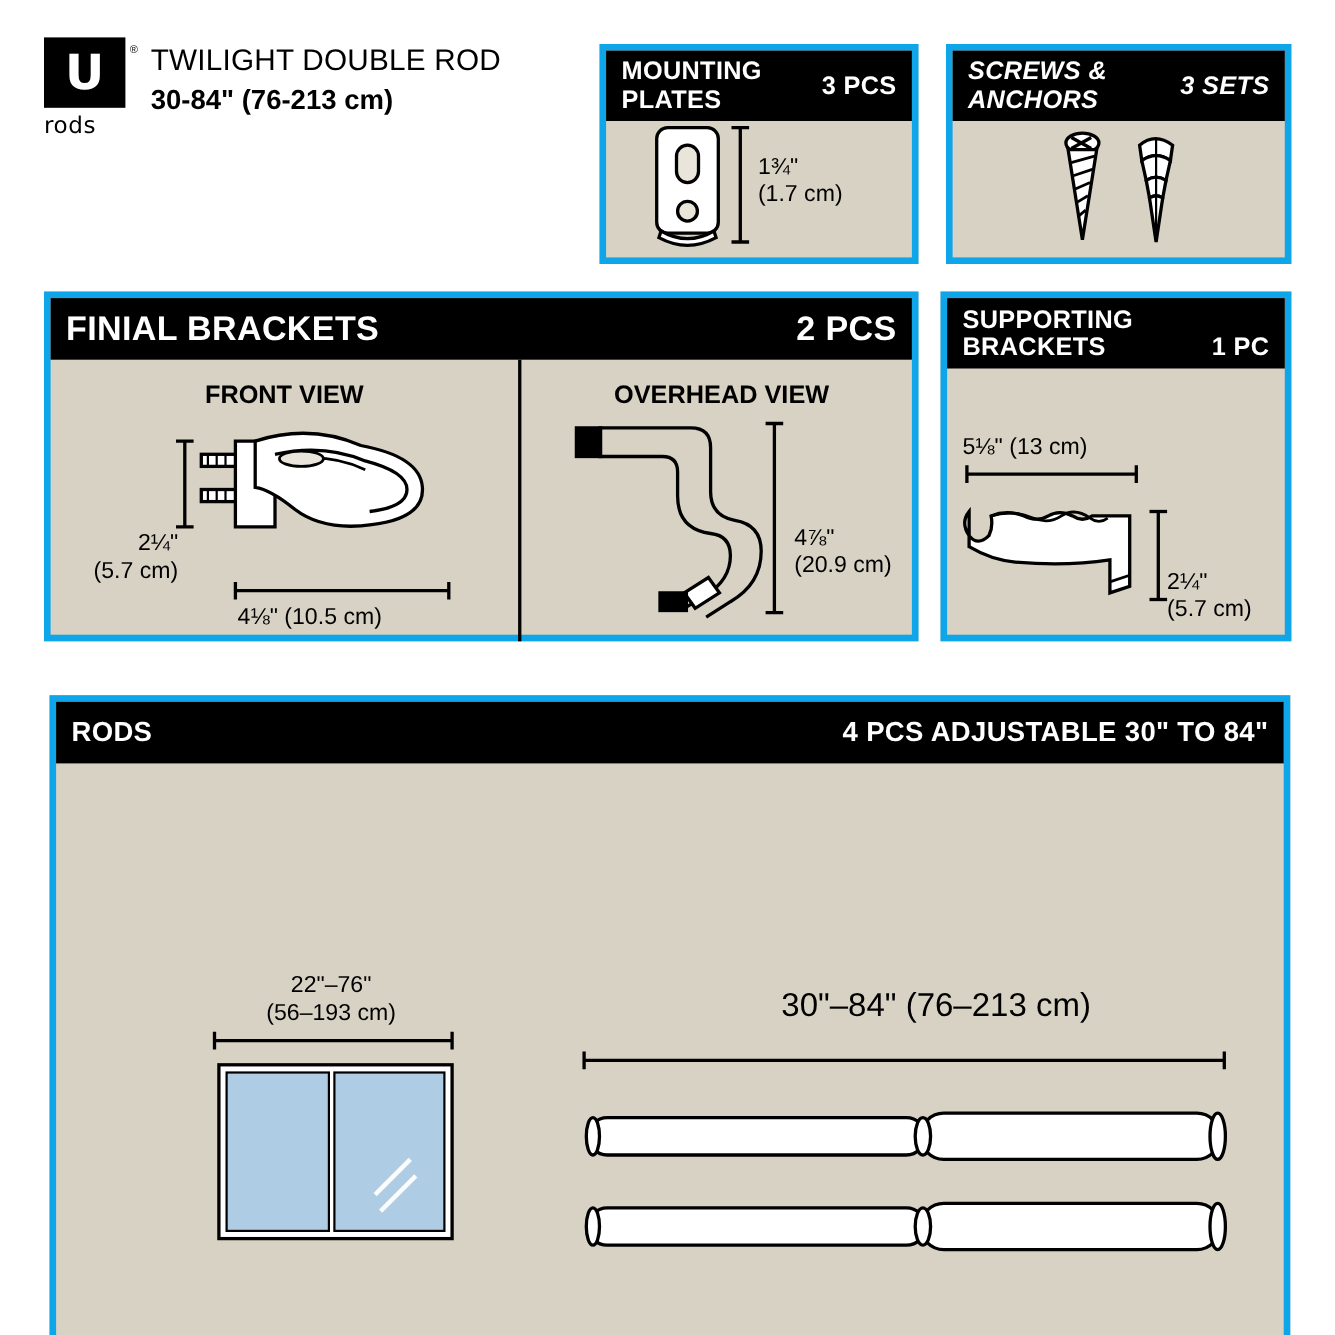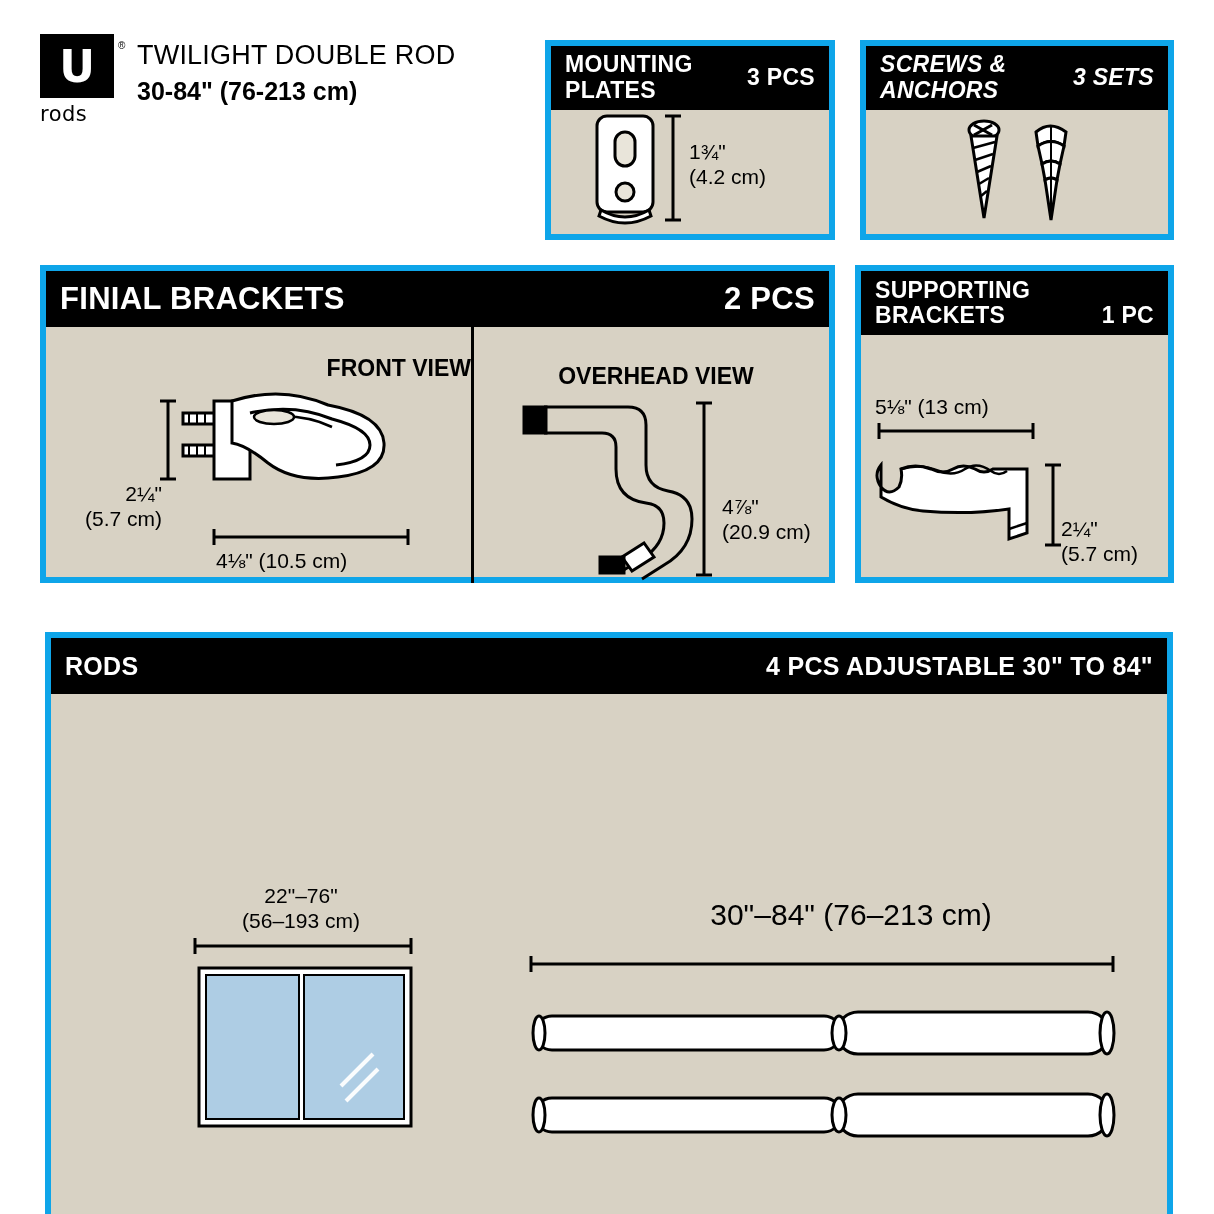--- a/index.html
+++ b/index.html
@@ -156,21 +156,21 @@
         <path d="M50 100 q24 14 48 0 l2 6 q-26 14 -52 0 z" fill="#fff" stroke="#000" stroke-width="3"></path>
 
         <g stroke="#000" stroke-width="3" fill="none">
           <line x1="122" y1="6" x2="122" y2="110"></line>
           <line x1="114" y1="6" x2="130" y2="6"></line>
           <line x1="114" y1="110" x2="130" y2="110"></line>
         </g>
       </svg>
       <div class="dim" style="left:138px; top:30px; text-align:left;">
         <div>1¾"</div>
-        <div>(4.2 cm)</div>
+        <div>(1.7 cm)</div>
       </div>
     </div>
   </div>
 
   <div class="panel" style="left:860px; top:40px; width:314px; height:200px;font-style:italic;">
     <div class="panel-header" style="height:64px; font-size:23px;">
       <span class="title" style="max-width:180px;">SCREWS &amp; ANCHORS</span>
       <span class="count">3 SETS</span>
     </div>
     <div class="panel-body" style="height:130px;">
@@ -203,21 +203,21 @@
 
   <div class="panel" style="left:40px; top:265px; width:795px; height:318px;">
     <div class="panel-header" style="height:56px; font-size:31px;">
       <span class="title">FINIAL BRACKETS</span>
       <span class="count">2 PCS</span>
     </div>
     <div class="panel-body" style="height:256px;">
       <div class="divider-v" style="left:425px; top:0; width:3px; height:256px;"></div>
 
       <div style="position:absolute; left:0; top:0; width:425px; height:256px;">
-        <div class="viewlabel" style="top:28px;text-align:right;">FRONT VIEW</div>
+        <div class="viewlabel" style="top:18px;">FRONT VIEW</div>
         <svg width="425" height="210" viewBox="0 0 425 210" style="position:absolute; left:0; top:48px;">
 
           <g stroke="#000" stroke-width="3" fill="#fff">
             <rect x="137" y="38" width="34" height="11"></rect>
             <rect x="137" y="70" width="34" height="11"></rect>
           </g>
           <g stroke="#000" stroke-width="2">
             <line x1="143" y1="38" x2="143" y2="49"></line>
             <line x1="151" y1="38" x2="151" y2="49"></line>
             <line x1="159" y1="38" x2="159" y2="49"></line>
@@ -245,21 +245,21 @@
             <line x1="362" y1="154" x2="362" y2="170"></line>
           </g>
         </svg>
         <div class="dim" style="left:28px; top:155px; text-align:right; width:88px;">
           <div>2¼"</div>
           <div>(5.7 cm)</div>
         </div>
         <div class="dim" style="left:170px; top:222px;">4⅛" (10.5 cm)</div>
       </div>
 
-      <div style="position:absolute; left:428px; top:18px; width:364px; height:256px;">
+      <div style="position:absolute; left:428px; top:0; width:364px; height:256px;">
         <div class="viewlabel" style="top:18px;">OVERHEAD VIEW</div>
         <svg width="364" height="210" viewBox="0 0 364 210" style="position:absolute; left:0; top:48px;">
 
           <path d="M70 14 h84 q18 0 18 18 v40 q0 22 22 26 q24 4 24 28 q0 30 -28 46 l-22 14" fill="none" stroke="#000" stroke-width="3"></path>
           <path d="M70 40 h58 q14 0 14 14 v22 q0 30 30 34 q18 2 18 20 q0 22 -22 36 l-20 12" fill="none" stroke="#000" stroke-width="3"></path>
           <line x1="70" y1="14" x2="70" y2="40" stroke="#000" stroke-width="3"></line>
           <path d="M148 164 l22 -14 l10 14 l-22 14 z" fill="#fff" stroke="#000" stroke-width="3"></path>
           <rect x="50" y="14" width="22" height="26" fill="#000" stroke="#000" stroke-width="3"></rect>
           <rect x="126" y="164" width="24" height="16" fill="#000" stroke="#000" stroke-width="3"></rect>
 

